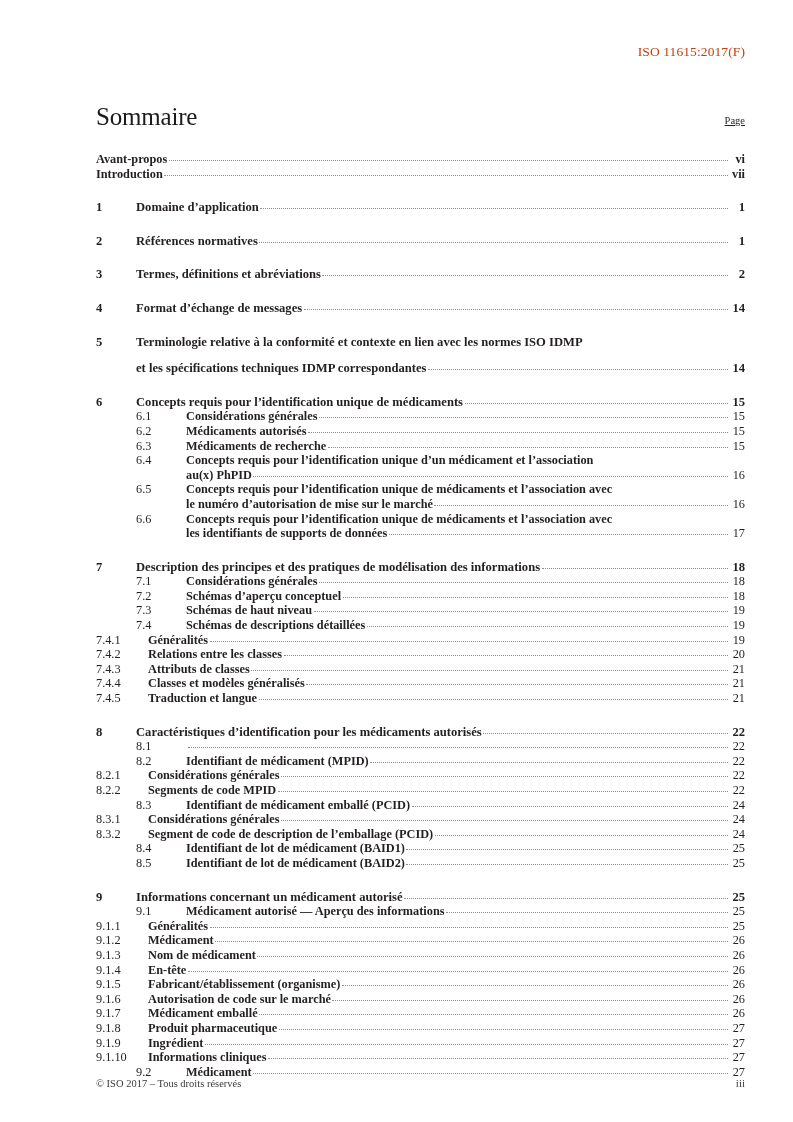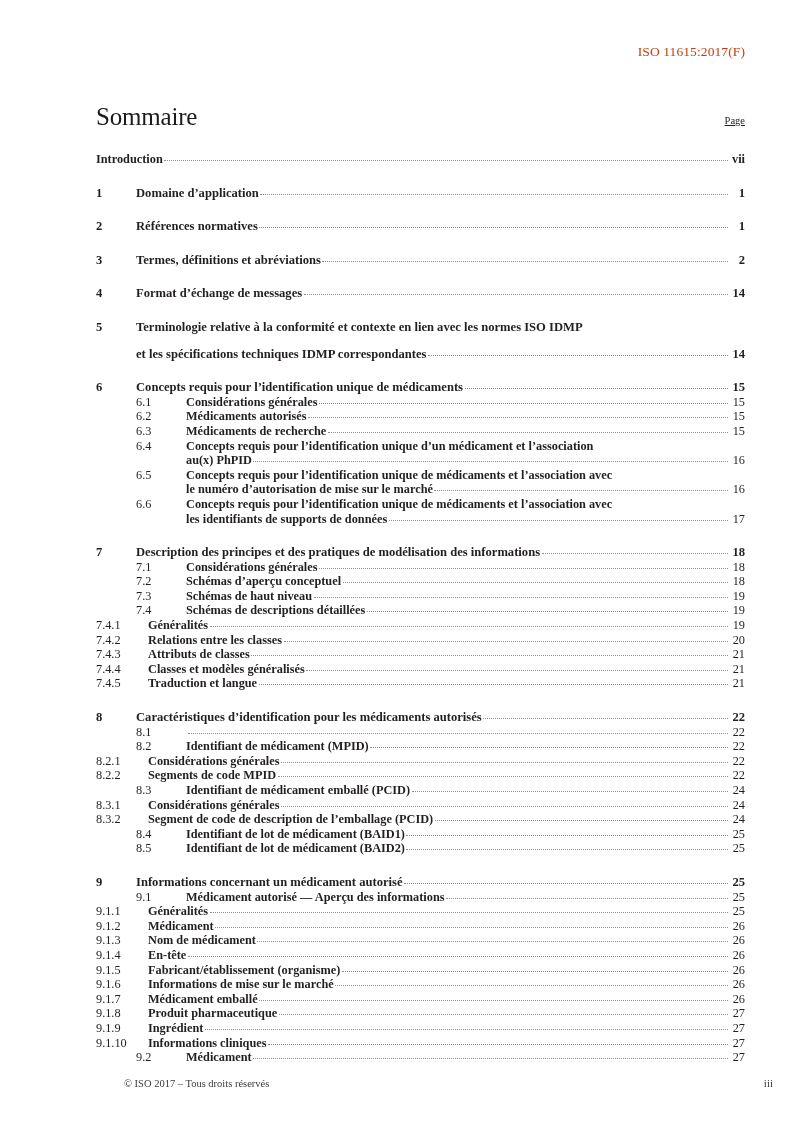--- a/index.html
+++ b/index.html
@@ -137,39 +137,45 @@
   .doc-footer {
     position: absolute;
     bottom: 33px;
     left: 96px;
     width: 649px;
     display: flex;
     justify-content: space-between;
     align-items: baseline;
     font-size: 10.5px;
     color: #3a3a3a;
-    margin-left: 28px;
   }
   .folio { font-size: 11px; }
 </style>
 </head>
 <body>
 
 <div class="page">
 
   <div class="doc-header">ISO 11615:2017(F)</div>
 
   <div class="title-row">
     <div class="toc-title">Sommaire</div>
     <div class="page-label">Page</div>
   </div>
 
   <div class="toc" id="toc-list">
       <div class="toc-entry">
         <div class="toc-line lvl-front">
+          <span class="label">Avant-propos</span>
+          <span class="leader"></span>
+          <span class="pg">vi</span>
+        </div>
+      </div>
+      <div class="toc-entry">
+        <div class="toc-line lvl-front">
           <span class="label">Introduction</span>
           <span class="leader"></span>
           <span class="pg">vii</span>
         </div>
       </div>
       <div class="toc-entry">
         <div class="toc-line lvl-1 spacer-top">
           <span class="num">1</span>
           <span class="label">Domaine d’application</span>
           <span class="leader"></span>
@@ -507,21 +513,21 @@
         <div class="toc-line lvl-3">
           <span class="num">9.1.5</span>
           <span class="label">Fabricant/établissement (organisme)</span>
           <span class="leader"></span>
           <span class="pg">26</span>
         </div>
       </div>
       <div class="toc-entry">
         <div class="toc-line lvl-3">
           <span class="num">9.1.6</span>
-          <span class="label">Informations de mise sur le marché</span>
+          <span class="label">Autorisation de code sur le marché</span>
           <span class="leader"></span>
           <span class="pg">26</span>
         </div>
       </div>
       <div class="toc-entry">
         <div class="toc-line lvl-3">
           <span class="num">9.1.7</span>
           <span class="label">Médicament emballé</span>
           <span class="leader"></span>
           <span class="pg">26</span>

